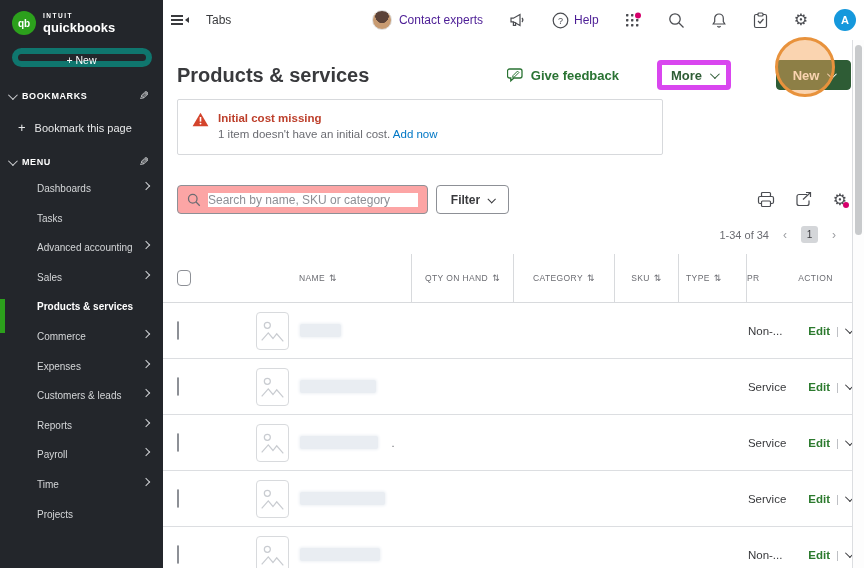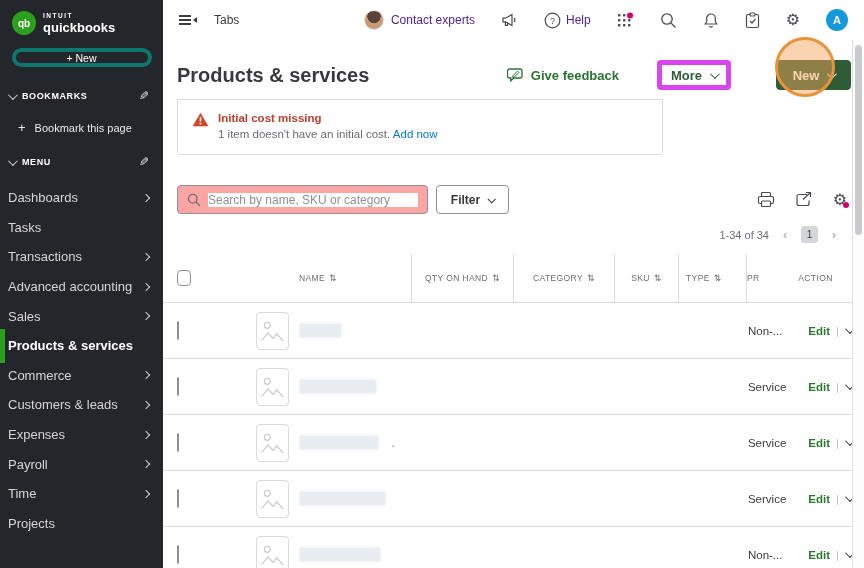--- a/index.html
+++ b/index.html
@@ -7,41 +7,41 @@
     font-family:"Liberation Sans", sans-serif; }
   .app { width:864px; height:568px; display:flex; overflow:hidden; position:relative; }
 
   
   .sidebar { width:163px; min-width:163px; height:568px; background:#23262b; color:#d4d6d8; position:relative; }
   .logo-row { display:flex; align-items:center; gap:7px; padding:11px 0 0 12px; }
   .logo-circle { width:24px; height:24px; border-radius:50%; background:#2ca01c; color:#fff;
      font-size:10px; font-weight:bold; display:flex; align-items:center; justify-content:center; }
   .brand-top { font-size:6.5px; letter-spacing:1.5px; color:#fff; font-weight:bold; }
   .brand { font-size:13px; color:#fff; font-weight:bold; margin-top:1px; }
-  .new-pill { display:block; margin:13px auto 0 auto; width:140px; height:19px; border:4px solid #0f766e;
+  .new-pill { display:block; margin:13px auto 0 auto; width:140px; height:19px; border:6px solid #0f766e;
      border-radius:12px; background:transparent; color:#fff; font-size:10.5px; cursor:pointer;
      font-family:"Liberation Sans", sans-serif; }
   .side-section { display:flex; align-items:center; padding:0 14px 0 8px; margin-top:22px; }
   .side-section .chev-down { margin-right:7px; }
   .side-section .sec-label { font-size:9px; font-weight:bold; color:#fff; letter-spacing:.6px; flex:1; }
   .pencil { font-size:12px; color:#e2e4e6; transform:scaleX(-1); }
   .bookmark-add { display:flex; align-items:center; gap:9px; font-size:11px; color:#e8e9ea; padding-left:18px; margin-top:17px; }
   .plus-glyph { font-size:13px; color:#e8e9ea; }
   .menu-list { margin-top:14px; display:flex; flex-direction:column; }
-  .menu-item { position:relative; height:29.6px; display:flex; align-items:center; padding:0 14px 0 8px; font-size:13px; color:#d4d6d8; cursor:pointer; }
+  .menu-item { position:relative; height:29.6px; display:flex; align-items:flex-start; padding:0 14px 0 37px; font-size:10px; color:#d4d6d8; cursor:pointer; }
   .menu-item .mi-label { flex:1; }
   .menu-item.active { color:#fff; font-weight:bold; }
   .menu-item.active::before { content:""; position:absolute; left:0; top:-2px; bottom:-2px; width:5px; background:#2ca01c; }
   .chev-right { width:6px; height:6px; border-right:1.4px solid #cfd1d4; border-top:1.4px solid #cfd1d4; transform:rotate(45deg); }
   .chev-down { width:7px; height:7px; border-right:1.4px solid #cfd1d4; border-bottom:1.4px solid #cfd1d4; transform:rotate(45deg) translateY(-2px); }
 
   
   .main { flex:1; position:relative; background:#fff; overflow:hidden; }
 
-  .topbar { height:40px; display:flex; align-items:center; padding:0 16px; color:#393a3d; }
+  .topbar { height:40px; display:flex; align-items:center; padding:0 8px; color:#393a3d; }
   .collapse-icon { display:flex; align-items:center; gap:2px; cursor:pointer; }
   .collapse-bars { display:flex; flex-direction:column; gap:2.5px; }
   .collapse-bars span { display:block; width:12px; height:1.6px; background:#393a3d; }
   .collapse-tri { width:0; height:0; border-top:3.5px solid transparent; border-bottom:3.5px solid transparent; border-right:4.5px solid #393a3d; }
   .tabs-label { font-size:12px; margin-left:17px; color:#393a3d; }
   .topbar-right { margin-left:auto; display:flex; align-items:center; gap:26px; }
   .contact-experts { display:flex; align-items:center; gap:7px; cursor:pointer; }
   .ce-avatar { width:20px; height:20px; border-radius:50%; background:radial-gradient(circle at 50% 30%, #5b4238 0 42%, #c89b72 44%); border:1px solid #e0e0e0; }
   .ce-label, .help-label { font-size:12px; color:#4c1d95; }
   .tb-icon { position:relative; display:flex; align-items:center; cursor:pointer; color:#4a4c51; }
@@ -145,44 +145,44 @@
     </div>
     <nav class="menu-list" id="menu-items">
         <div class="menu-item">
           <span class="mi-label">Dashboards</span>
           <span class="chev-right"></span>
         </div>
         <div class="menu-item">
           <span class="mi-label">Tasks</span>
         </div>
         <div class="menu-item">
-          <span class="mi-label">Transactions</span>
-          <span class="chev-right"></span>
-        </div>
-        <div class="menu-item">
           <span class="mi-label">Advanced accounting</span>
           <span class="chev-right"></span>
         </div>
         <div class="menu-item">
           <span class="mi-label">Sales</span>
           <span class="chev-right"></span>
         </div>
         <div class="menu-item active">
           <span class="mi-label">Products &amp; services</span>
         </div>
         <div class="menu-item">
           <span class="mi-label">Commerce</span>
           <span class="chev-right"></span>
         </div>
         <div class="menu-item">
+          <span class="mi-label">Expenses</span>
+          <span class="chev-right"></span>
+        </div>
+        <div class="menu-item">
           <span class="mi-label">Customers &amp; leads</span>
           <span class="chev-right"></span>
         </div>
         <div class="menu-item">
-          <span class="mi-label">Expenses</span>
+          <span class="mi-label">Reports</span>
           <span class="chev-right"></span>
         </div>
         <div class="menu-item">
           <span class="mi-label">Payroll</span>
           <span class="chev-right"></span>
         </div>
         <div class="menu-item">
           <span class="mi-label">Time</span>
           <span class="chev-right"></span>
         </div>

